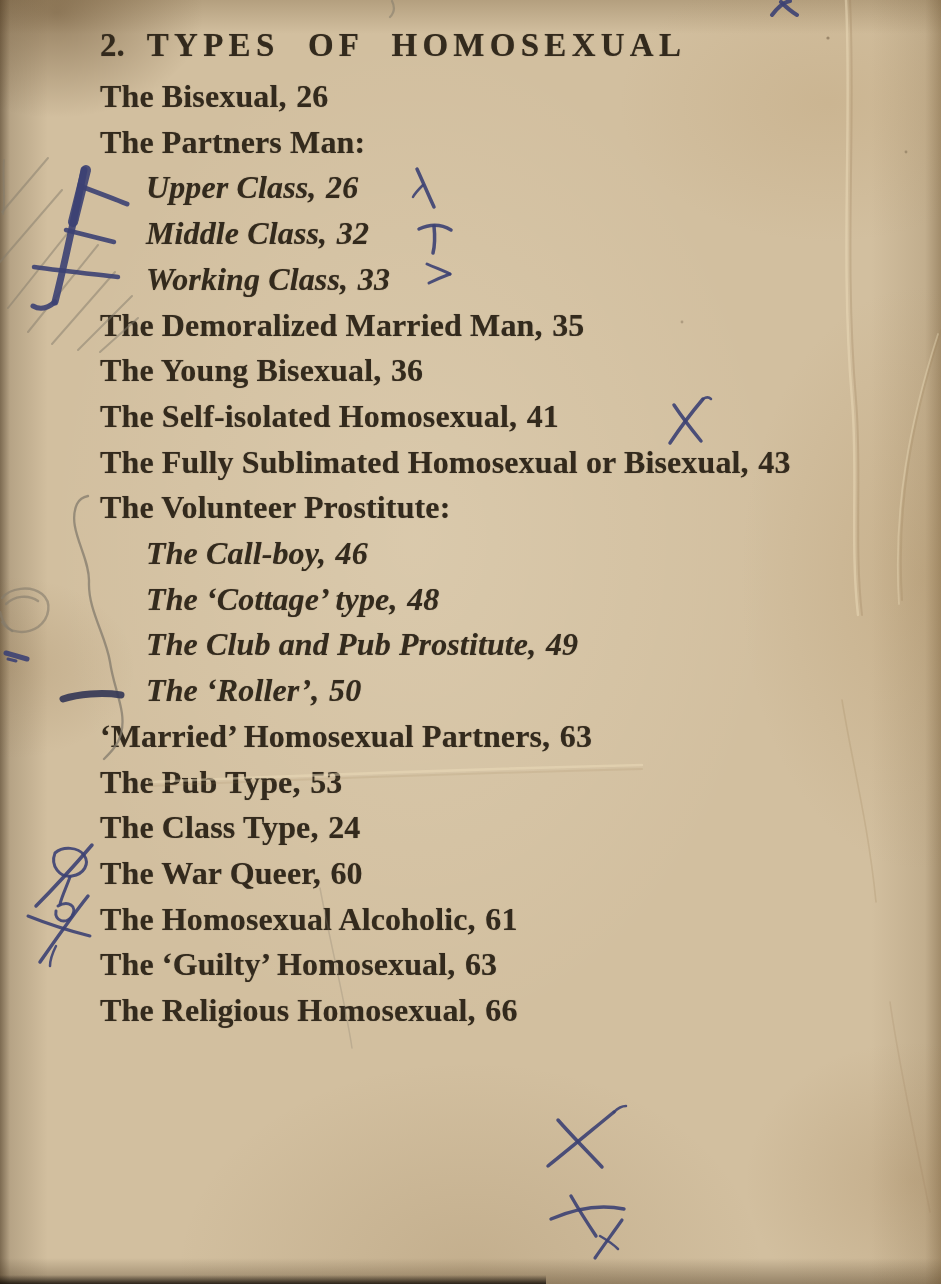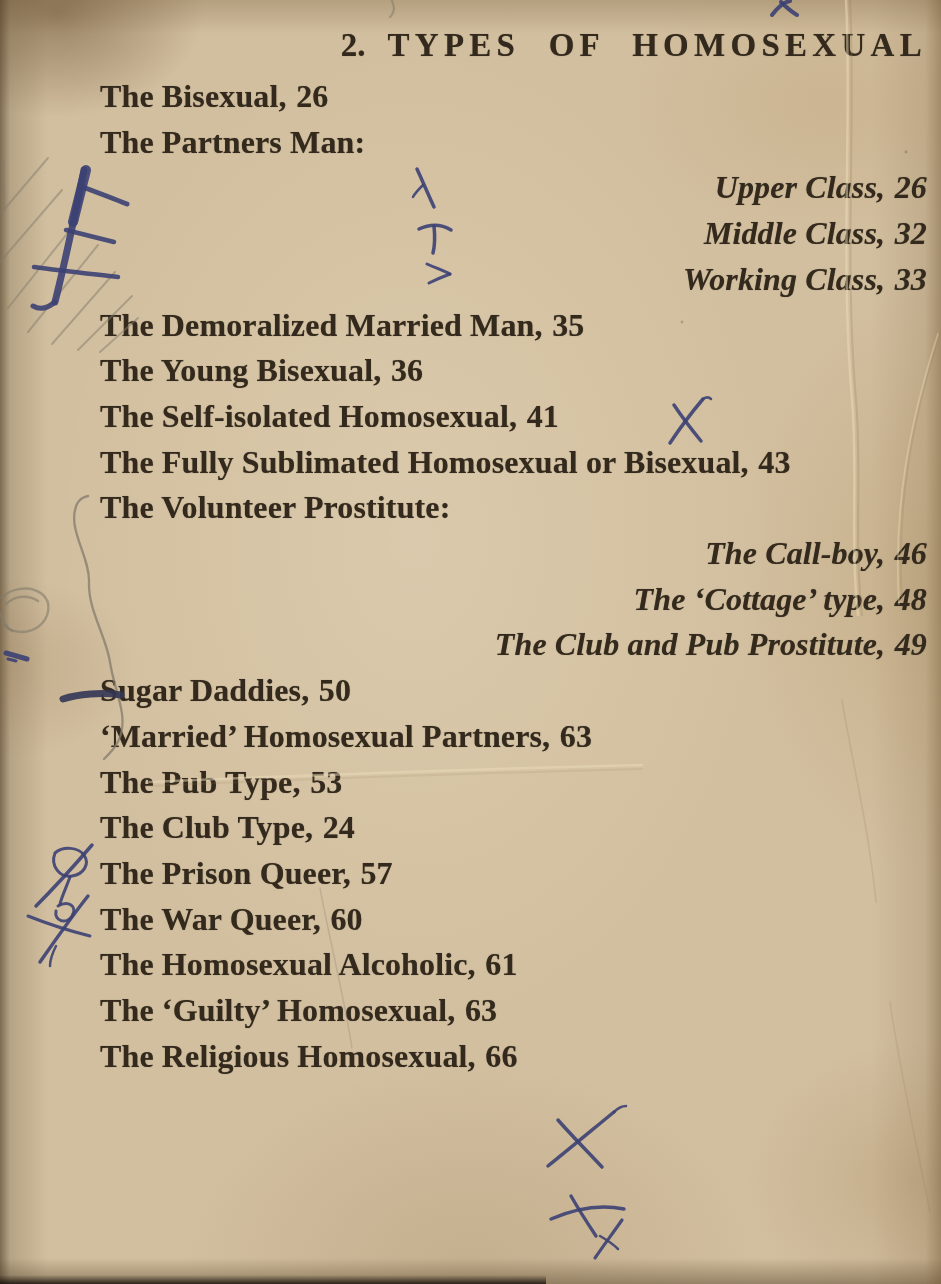--- a/index.html
+++ b/index.html
@@ -32,28 +32,28 @@
     pointer-events:none;
   }
   .content{
     position:absolute;left:100px;top:22px;right:14px;
     color:#332a1d;
     text-shadow:0 0 1px rgba(51,42,29,.45);
   }
   .heading{
     font-size:33px;font-weight:700;line-height:46px;
     letter-spacing:.16em;word-spacing:.45em;
-    margin-bottom:6px;white-space:nowrap;text-align:right;
+    margin-bottom:6px;white-space:nowrap;
   }
   .heading .num{margin-right:22px;letter-spacing:0;}
   .row{
     font-size:32px;font-weight:700;line-height:45.7px;
     white-space:nowrap;letter-spacing:.004em;
   }
-  .row.sub{padding-left:46px;font-style:italic;text-align:right;}
+  .row.sub{padding-left:46px;font-style:italic;}
   .pg{margin-left:.30em;}
   .marks{position:absolute;inset:0;pointer-events:none;}
 </style>
 </head>
 <body>
 
 <div class="page">
   <div class="mottle"></div>
 
   <div class="content">
@@ -65,25 +65,24 @@
     <div class="row sub"><span>Middle Class,</span><span class="pg">32</span></div>
     <div class="row sub"><span>Working Class,</span><span class="pg">33</span></div>
     <div class="row"><span>The Demoralized Married Man,</span><span class="pg">35</span></div>
     <div class="row"><span>The Young Bisexual,</span><span class="pg">36</span></div>
     <div class="row"><span>The Self-isolated Homosexual,</span><span class="pg">41</span></div>
     <div class="row"><span>The Fully Sublimated Homosexual or Bisexual,</span><span class="pg">43</span></div>
     <div class="row"><span>The Volunteer Prostitute:</span><span class="pg"></span></div>
     <div class="row sub"><span>The Call-boy,</span><span class="pg">46</span></div>
     <div class="row sub"><span>The ‘Cottage’ type,</span><span class="pg">48</span></div>
     <div class="row sub"><span>The Club and Pub Prostitute,</span><span class="pg">49</span></div>
-    <div class="row"><span>Sugar Daddies,</span><span class="pg">50</span></div>
+    <div class="row sub"><span>The ‘Roller’,</span><span class="pg">50</span></div>
     <div class="row"><span>‘Married’ Homosexual Partners,</span><span class="pg">63</span></div>
     <div class="row"><span>The Pub Type,</span><span class="pg">53</span></div>
-    <div class="row"><span>The Club Type,</span><span class="pg">24</span></div>
-    <div class="row"><span>The Prison Queer,</span><span class="pg">57</span></div>
+    <div class="row"><span>The Class Type,</span><span class="pg">24</span></div>
     <div class="row"><span>The War Queer,</span><span class="pg">60</span></div>
     <div class="row"><span>The Homosexual Alcoholic,</span><span class="pg">61</span></div>
     <div class="row"><span>The ‘Guilty’ Homosexual,</span><span class="pg">63</span></div>
     <div class="row"><span>The Religious Homosexual,</span><span class="pg">66</span></div>
   </div>
 
   <svg class="marks" width="941" height="1284" viewBox="0 0 941 1284">
 
     <g fill="none" stroke-linecap="round">
       <path d="M846 0 C 852 120, 840 260, 852 400 C 858 470, 850 545, 858 615" stroke="#ecdcba" stroke-opacity=".5" stroke-width="2.5"></path>

